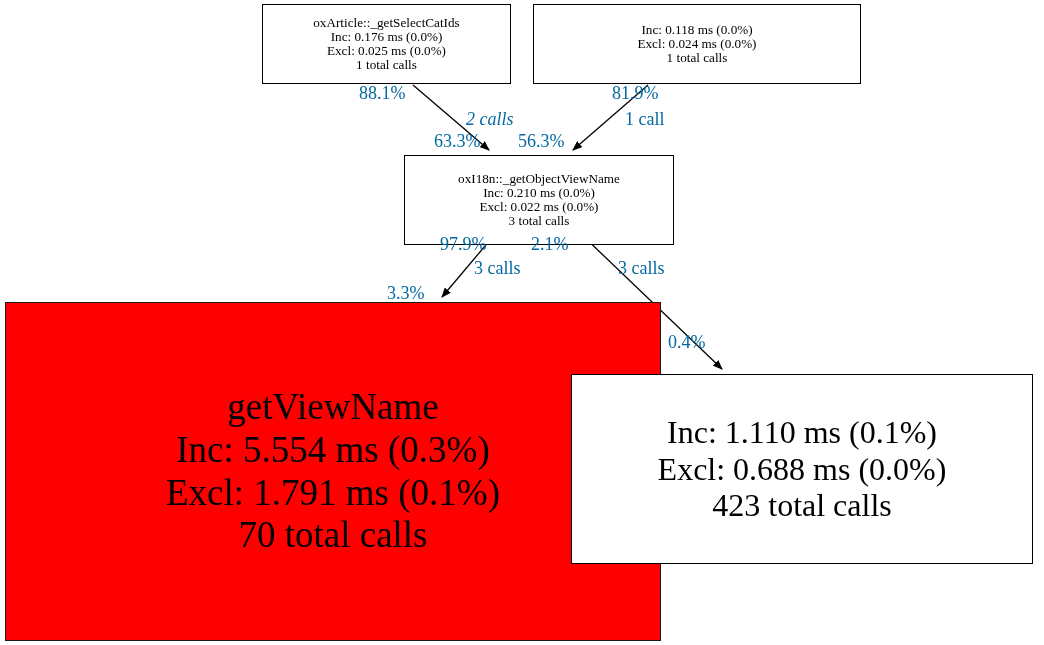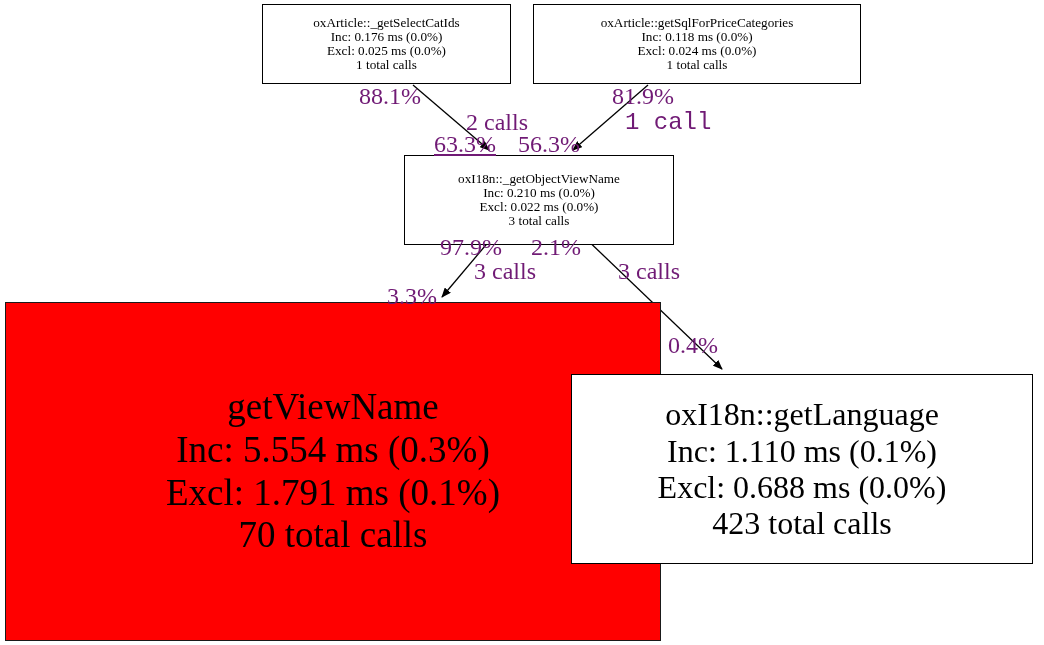--- a/index.html
+++ b/index.html
@@ -52,24 +52,24 @@
     line-height: 1.16;
   }
   #node-getlanguage {
     left: 571px; top: 374px; width: 462px; height: 190px;
     font-size: 32px;
     line-height: 1.14;
   }
 
   .edge-label {
     position: absolute;
-    color: #701a75;
+    color: #0369a1;
     white-space: nowrap;
     font-family: "Liberation Serif", "DejaVu Serif", serif;
-    font-size: 24px;
+    font-size: 18px;
   }
   #svg-edges {
     position: absolute;
     left: 0; top: 0;
     width: 1044px;
     height: 645px;
     pointer-events: none;
   }
 </style>
 </head>
@@ -94,56 +94,54 @@
   </svg>
 
   <div class="node" id="node-getselectcatids">
     <span class="ln">oxArticle::_getSelectCatIds</span>
     <span class="ln">Inc: 0.176 ms (0.0%)</span>
     <span class="ln">Excl: 0.025 ms (0.0%)</span>
     <span class="ln">1 total calls</span>
   </div>
 
   <div class="node" id="node-getsqlforpricecategories">
-    <span class="ln">oxArticle::getSqlForPriceCategories</span>
     <span class="ln">Inc: 0.118 ms (0.0%)</span>
     <span class="ln">Excl: 0.024 ms (0.0%)</span>
     <span class="ln">1 total calls</span>
   </div>
 
   <div class="node" id="node-getobjectviewname">
     <span class="ln">oxI18n::_getObjectViewName</span>
     <span class="ln">Inc: 0.210 ms (0.0%)</span>
     <span class="ln">Excl: 0.022 ms (0.0%)</span>
     <span class="ln">3 total calls</span>
   </div>
 
   <div class="node" id="node-getviewname">
     <span class="ln">getViewName</span>
     <span class="ln">Inc: 5.554 ms (0.3%)</span>
     <span class="ln">Excl: 1.791 ms (0.1%)</span>
     <span class="ln">70 total calls</span>
   </div>
 
   <div class="node" id="node-getlanguage">
-    <span class="ln">oxI18n::getLanguage</span>
     <span class="ln">Inc: 1.110 ms (0.1%)</span>
     <span class="ln">Excl: 0.688 ms (0.0%)</span>
     <span class="ln">423 total calls</span>
   </div>
 
   <div class="edge-label" style="left:359px; top:83px;">88.1%</div>
 
   <div class="edge-label" style="left:612px; top:83px;">81.9%</div>
 
-  <div class="edge-label" style="left:466px; top:109px;">2 calls</div>
+  <div class="edge-label" style="left:466px; top:109px;font-style:italic;">2 calls</div>
 
-  <div class="edge-label" style="left:625px; top:109px;font-family:Liberation Mono, monospace;">1 call</div>
+  <div class="edge-label" style="left:625px; top:109px;">1 call</div>
 
-  <div class="edge-label" style="left:434px; top:131px;text-decoration:underline;">63.3%</div>
+  <div class="edge-label" style="left:434px; top:131px;">63.3%</div>
 
   <div class="edge-label" style="left:518px; top:131px;">56.3%</div>
 
   <div class="edge-label" style="left:440px; top:234px;">97.9%</div>
 
   <div class="edge-label" style="left:531px; top:234px;">2.1%</div>
 
   <div class="edge-label" style="left:474px; top:258px;">3 calls</div>
 
   <div class="edge-label" style="left:618px; top:258px;">3 calls</div>

